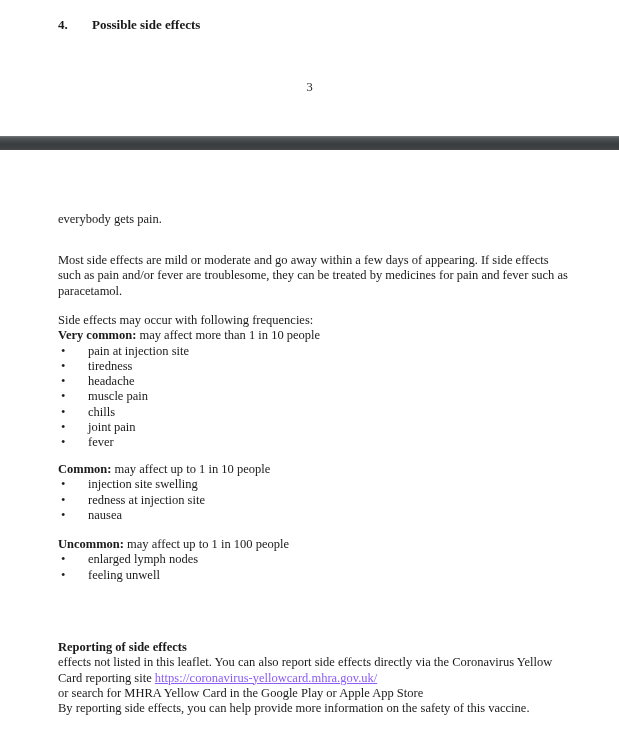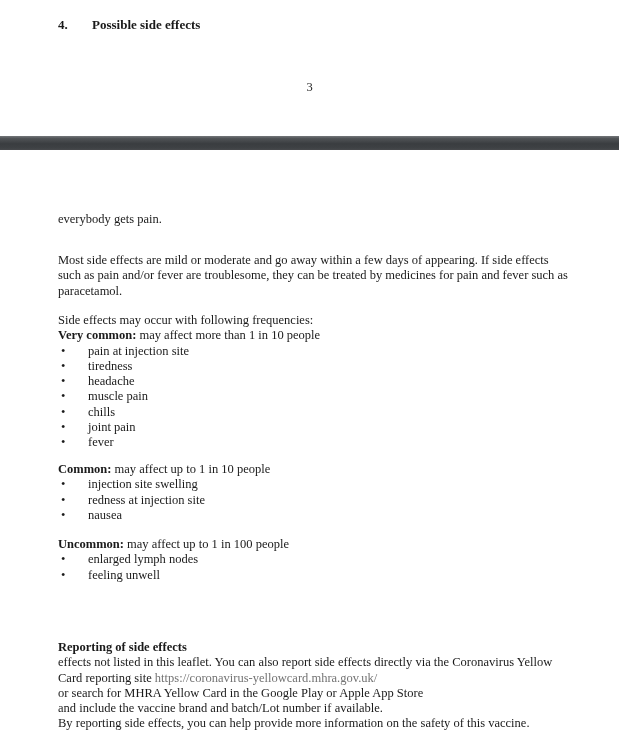--- a/index.html
+++ b/index.html
@@ -36,21 +36,21 @@
   .para-1 { top: 212px; }
   .para-2 { top: 241px; margin-top: 12px; }
   .freq-very-common { top: 313px; }
   .freq-common { top: 462px; }
   .freq-uncommon { top: 537px; }
   .reporting { top: 596px; margin-top: 44px; }
   .bullet-row { display: flex; }
   .bullet-marker { width: 30px; padding-left: 3px; box-sizing: border-box; flex: 0 0 30px; }
   b.freq-label { font-weight: bold; }
   .bold-line { font-weight: bold; }
-  a.doc-link { color: #737373; cursor: pointer; }
+  a.doc-link { color: #8b5cf6; text-decoration: underline; cursor: pointer; }
 </style>
 </head>
 <body>
 
 <div>
 
   <div class="abs doc-heading">
     <span class="sec-num">4.</span>
     <span>Possible side effects</span>
   </div>
@@ -128,17 +128,16 @@
         <span class="bullet-marker">•</span>
         <span>feeling unwell</span>
       </div>
   </div>
 
   <div class="abs body-text reporting">
     <div class="bold-line">Reporting of side effects</div>
     <div class="line">effects not listed in this leaflet. You can also report side effects directly via the Coronavirus Yellow</div>
     <div><span class="line" style="display:inline;">Card reporting site </span><a class="doc-link">https://coronavirus-yellowcard.mhra.gov.uk/</a></div>
     <div class="line">or search for MHRA Yellow Card in the Google Play or Apple App Store</div>
-    <div class="line">and include the vaccine brand and batch/Lot number if available.</div>
     <div class="line">By reporting side effects, you can help provide more information on the safety of this vaccine.</div>
   </div>
 
 </div>
 
 </body></html>

